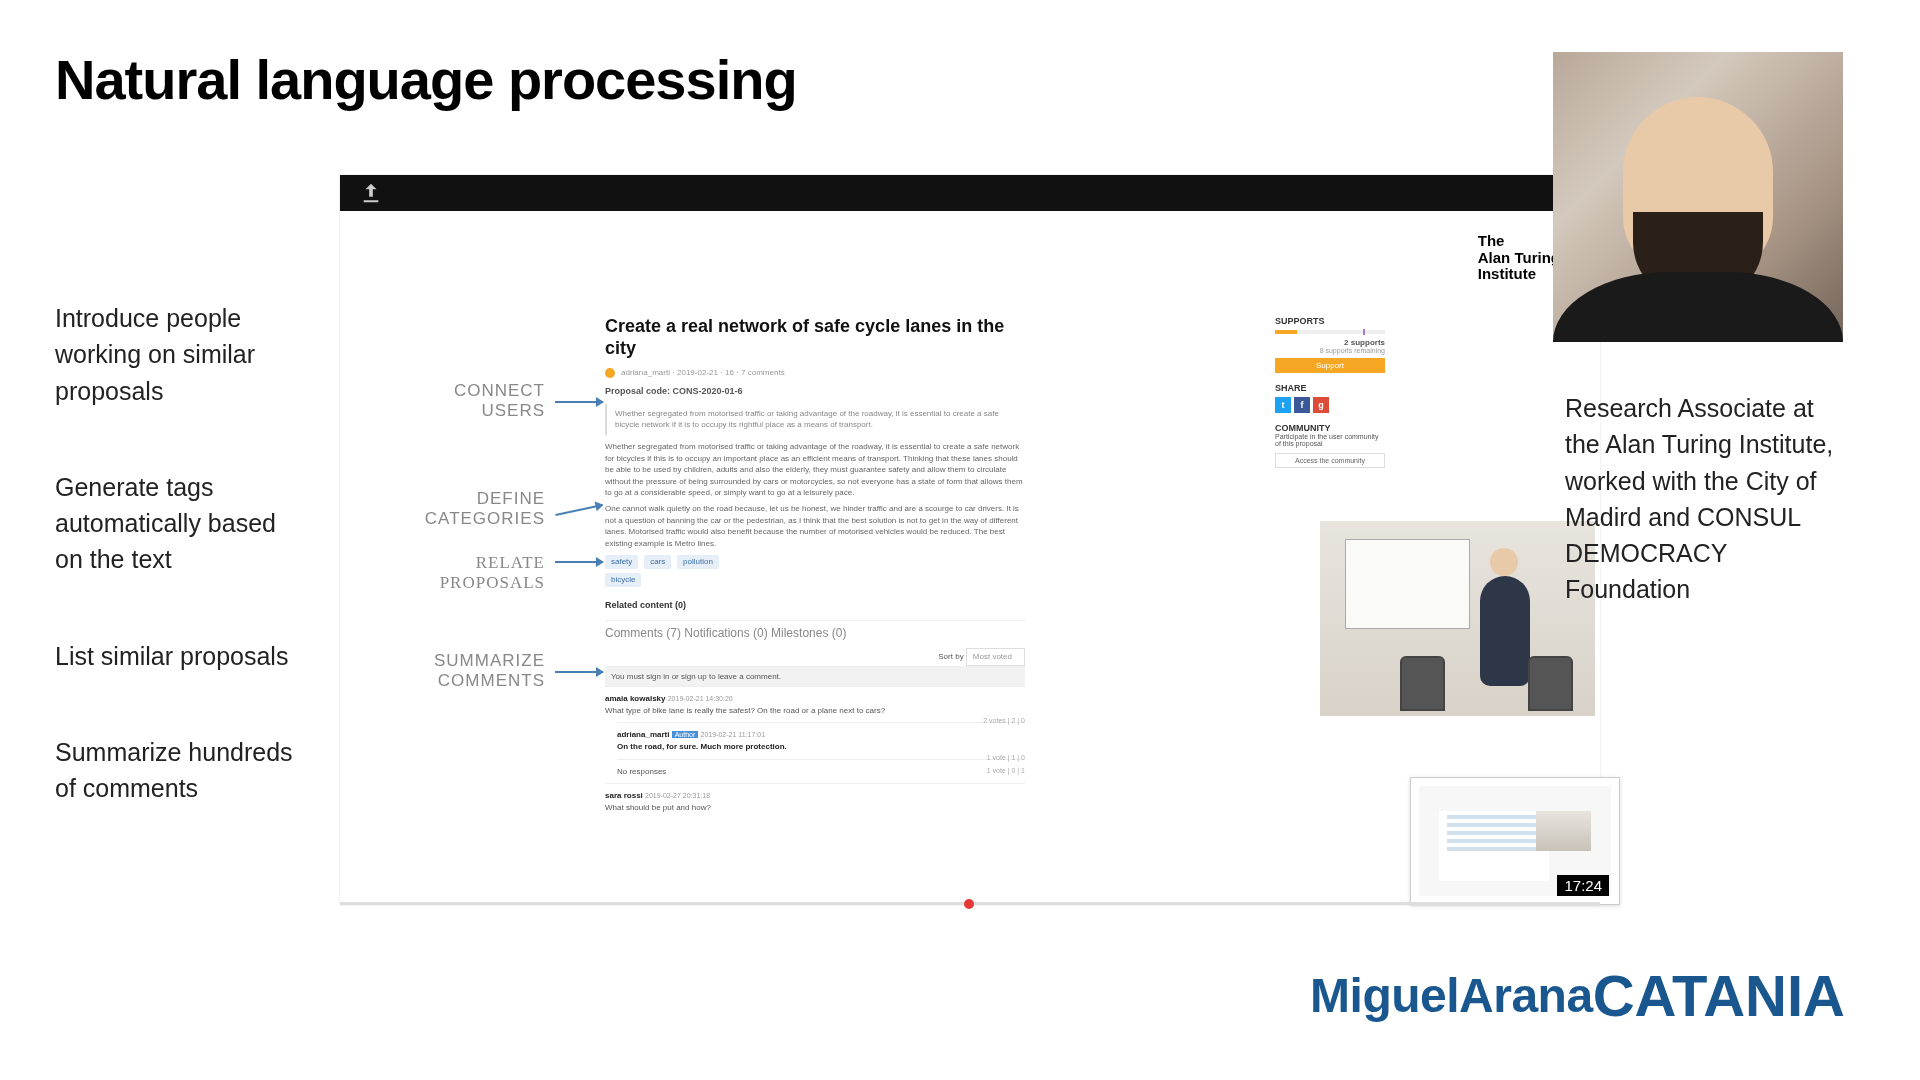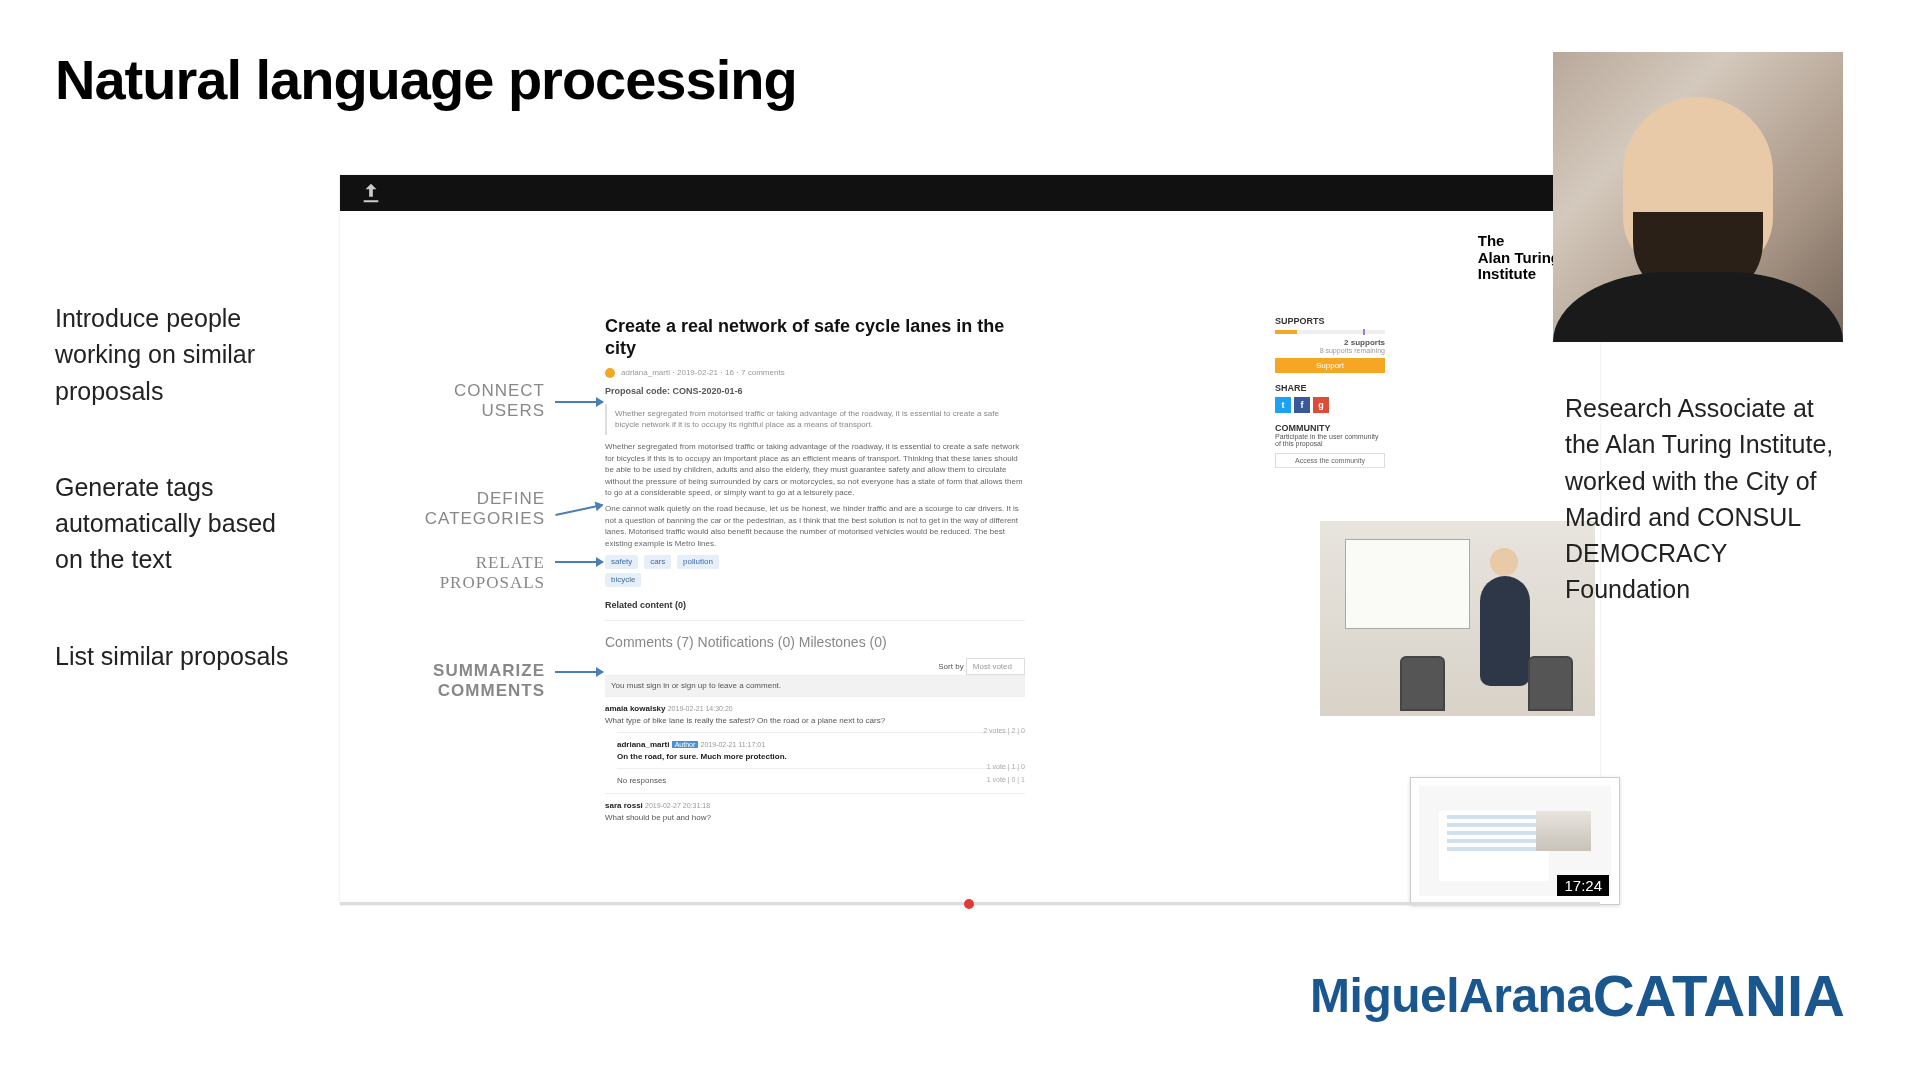--- a/index.html
+++ b/index.html
@@ -125,21 +125,21 @@
     .author-row { display: flex; align-items: center; gap: 6px; margin: 6px 0; }
     .avatar-dot { width: 10px; height: 10px; border-radius: 50%; }
     .dot-orange { background: #f5a623; }
     .dot-green { background: #3cb371; }
     .dot-yellow { background: #f0c419; }
     .code-line { font-weight: 700; font-size: 9px; margin-top: 6px; }
     .quote-box { border-left: 2px solid #ddd; padding: 4px 8px; margin: 6px 0; font-size: 8px; color: #888; }
     .para { font-size: 8px; color: #666; margin: 4px 0; }
     .tag-chip { display: inline-block; background: #e6eef7; color: #3b6fa8; font-size: 8px; padding: 1px 6px; margin: 2px 3px 2px 0; border-radius: 2px; }
     .section-label { font-weight: 700; font-size: 9px; margin-top: 10px; color: #333; }
-    .tabs-row { font-size: 14px; color: #888; margin-top: 8px; border-top: 1px solid #eee; padding-top: 11px; }
+    .tabs-row { font-size: 12px; color: #888; margin-top: 8px; border-top: 1px solid #eee; padding-top: 4px; }
     .sort-row { text-align: right; font-size: 8px; margin-top: 6px; }
     .sort-box { display: inline-block; border: 1px solid #ddd; padding: 2px 12px 2px 6px; color: #999; }
     .comment-block { border-top: 1px solid #eee; padding: 6px 0; font-size: 8px; }
     .comment-block .meta { color: #999; font-size: 7px; }
     .votes { float: right; color: #aaa; font-size: 7px; }
     .badge { background: #4a90d9; color: #fff; padding: 0 3px; font-size: 7px; }
     .bold { font-weight: 700; color: #222; }
 
     .supports-panel {
       position: absolute;
@@ -330,20 +330,21 @@
   </style>
 </head>
 <body>
 
 <h1 class="slide-title">Natural language processing</h1>
 
 <div class="left-bullets">
   <div class="bullet">Introduce people working on similar proposals</div>
   <div class="bullet">Generate tags automatically based on the text</div>
   <div class="bullet">List similar proposals</div>
+  <div class="bullet">Summarize hundreds of comments</div>
 </div>
 
 <div class="video-frame">
   <div class="video-topbar">
     <span class="share-icon">
       <svg viewBox="0 0 24 24">
           <path d="M18 8l-6-6-6 6h4v8h4V8h4zM4 20h16v2H4z"></path>
         </svg>
     </span>
   </div>
@@ -354,21 +355,21 @@
       <div>Institute</div>
     </div>
 
     <div class="annotation-col">
       <div class="annot" style="top:0;">CONNECT USERS</div>
       <div class="annot-arrow" style="top:20px; left:170px;"></div>
       <div class="annot" style="top:108px;">DEFINE CATEGORIES</div>
       <div class="annot-arrow" style="top:128px; left:170px; transform:rotate(-12deg);"></div>
       <div class="annot" style="top:172px;font-family:Liberation Serif, serif;">RELATE PROPOSALS</div>
       <div class="annot-arrow" style="top:180px; left:170px;"></div>
-      <div class="annot" style="top:280px;font-weight:bold;">SUMMARIZE COMMENTS</div>
+      <div class="annot" style="top:270px;">SUMMARIZE COMMENTS</div>
       <div class="annot-arrow" style="top:290px; left:170px;"></div>
     </div>
 
     <div class="proposal-panel">
       <h2>Create a real network of safe cycle lanes in the city</h2>
       <div class="author-row">
         <span class="avatar-dot dot-orange"></span>
         <span class="meta" style="font-size:8px;color:#999;">adriana_marti · 2019-02-21 · 16 · 7 comments</span>
       </div>
       <div class="code-line">Proposal code: CONS-2020-01-6</div>

